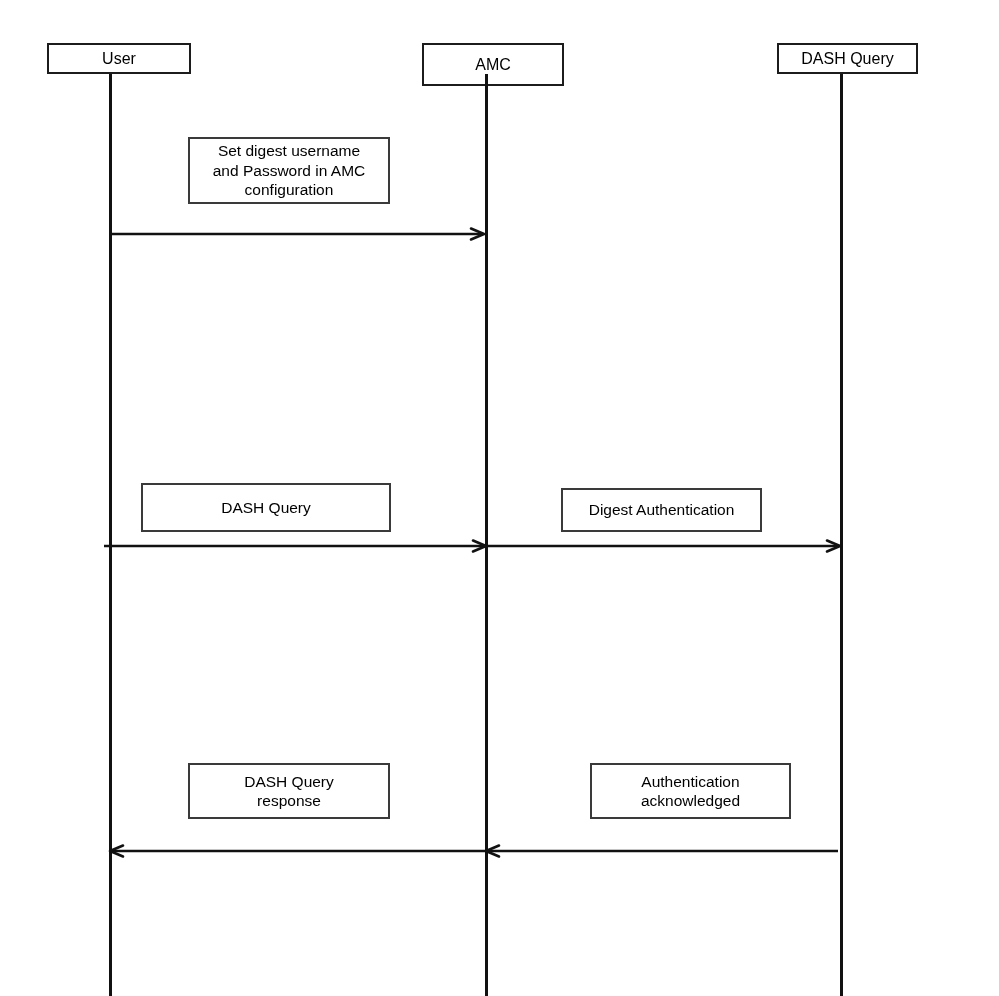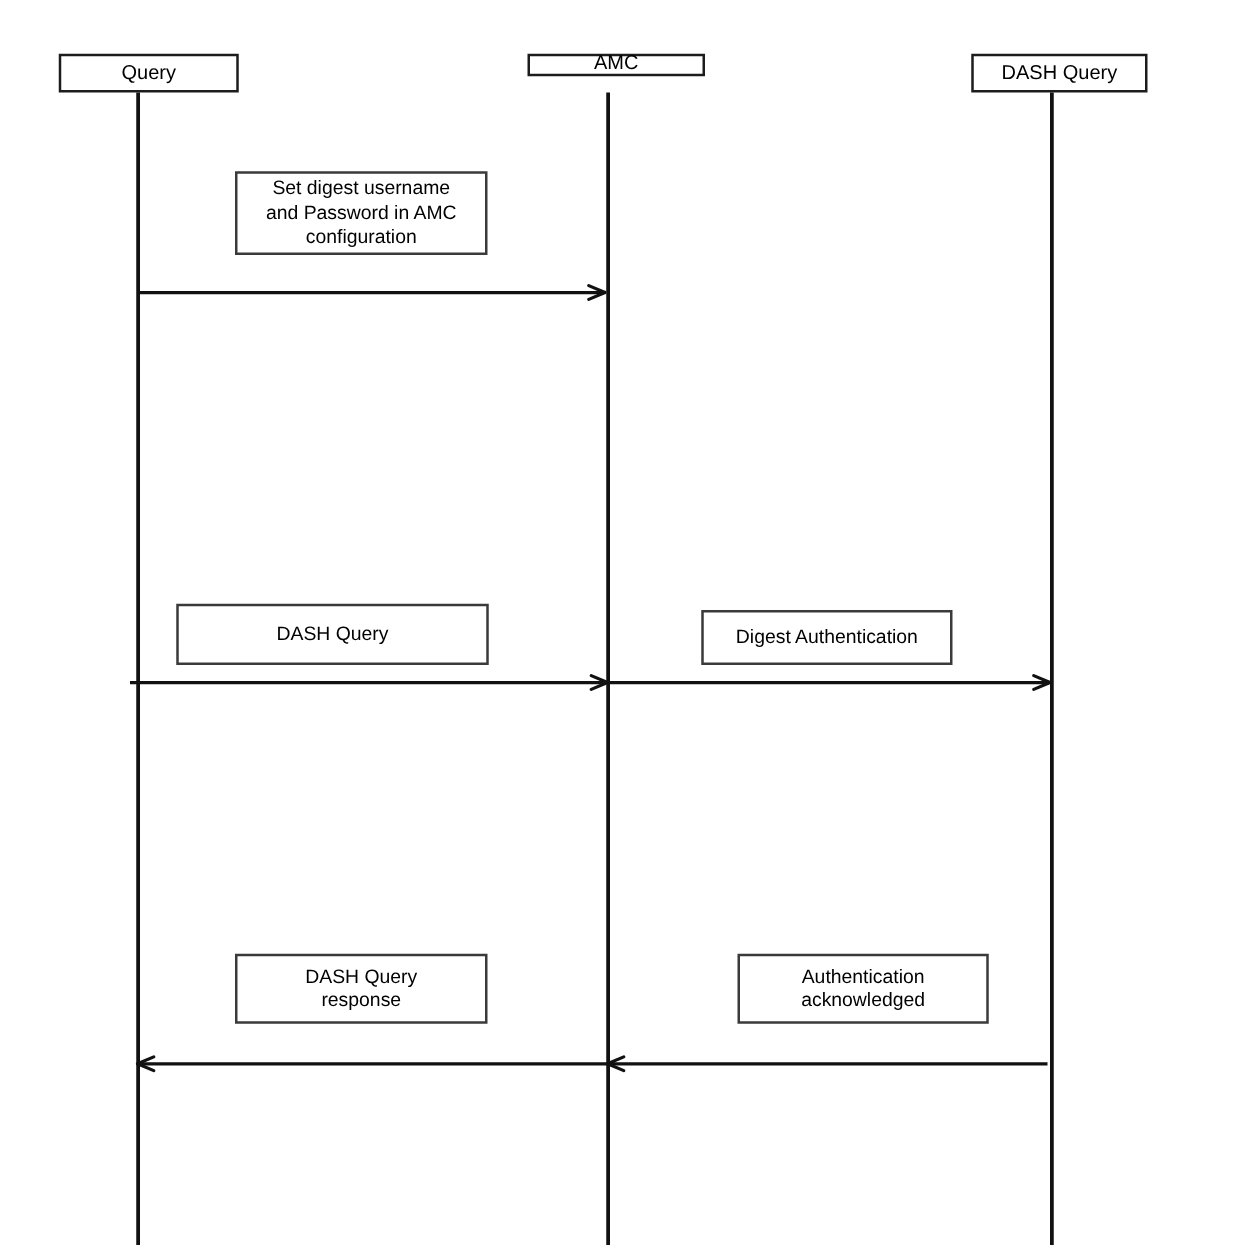--- a/index.html
+++ b/index.html
@@ -63,23 +63,23 @@
     display: block;
     overflow: visible;
   }
 </style>
 </head>
 <body>
 
 <div id="canvas">
 
   <div class="actor-box" id="actor-user" style="left: 47px; top: 43px; width: 144px; height: 31px;">
-    <span>Query</span>
+    <span>User</span>
   </div>
-  <div class="actor-box" id="actor-amc" style="left: 422px; top: 43px; width: 142px; height: 18px; align-items: flex-end;">
+  <div class="actor-box" id="actor-amc" style="left: 422px; top: 43px; width: 142px; height: 43px;">
     <span>AMC</span>
   </div>
   <div class="actor-box" id="actor-dash" style="left: 777px; top: 43px; width: 141px; height: 31px;">
     <span>DASH Query</span>
   </div>
 
   <div class="lifeline" id="lifeline-user" style="left: 109px; top: 74px; height: 922px; background: rgb(17, 17, 17);"></div>
   <div class="lifeline" id="lifeline-amc" style="left: 485px; top: 74px; height: 922px; background: rgb(17, 17, 17);"></div>
   <div class="lifeline" id="lifeline-dash" style="left: 840px; top: 74px; height: 922px; background: rgb(17, 17, 17);"></div>
 

